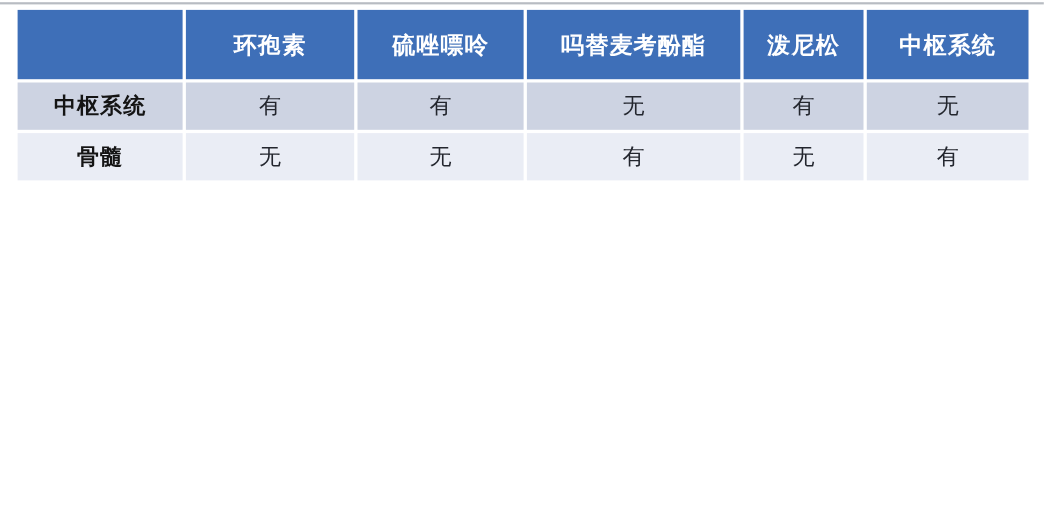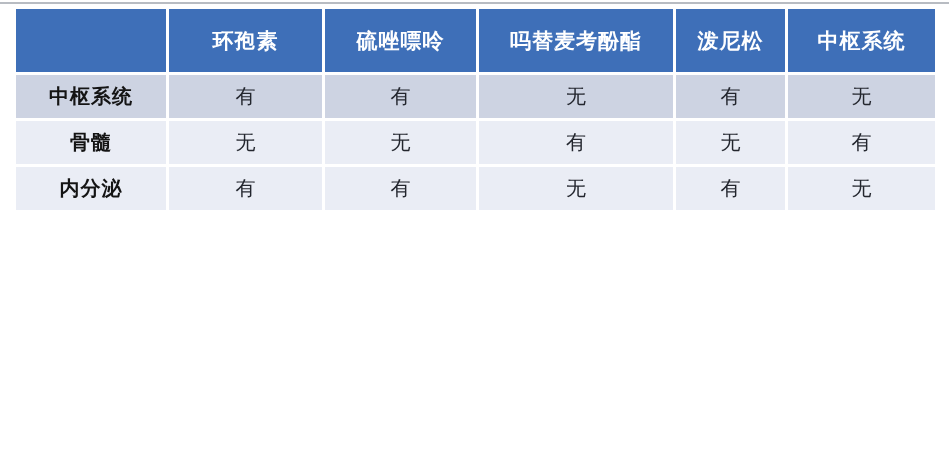--- a/index.html
+++ b/index.html
@@ -77,22 +77,14 @@
       <td>无</td>
     </tr>
     <tr class="band-light">
       <td class="rowlabel">骨髓</td>
       <td>无</td>
       <td>无</td>
       <td>有</td>
       <td>无</td>
       <td>有</td>
     </tr>
-    <tr class="band-light">
-      <td class="rowlabel">内分泌</td>
-      <td>有</td>
-      <td>有</td>
-      <td>无</td>
-      <td>有</td>
-      <td>无</td>
-    </tr>
   </tbody>
 </table>
 
 </body></html>

